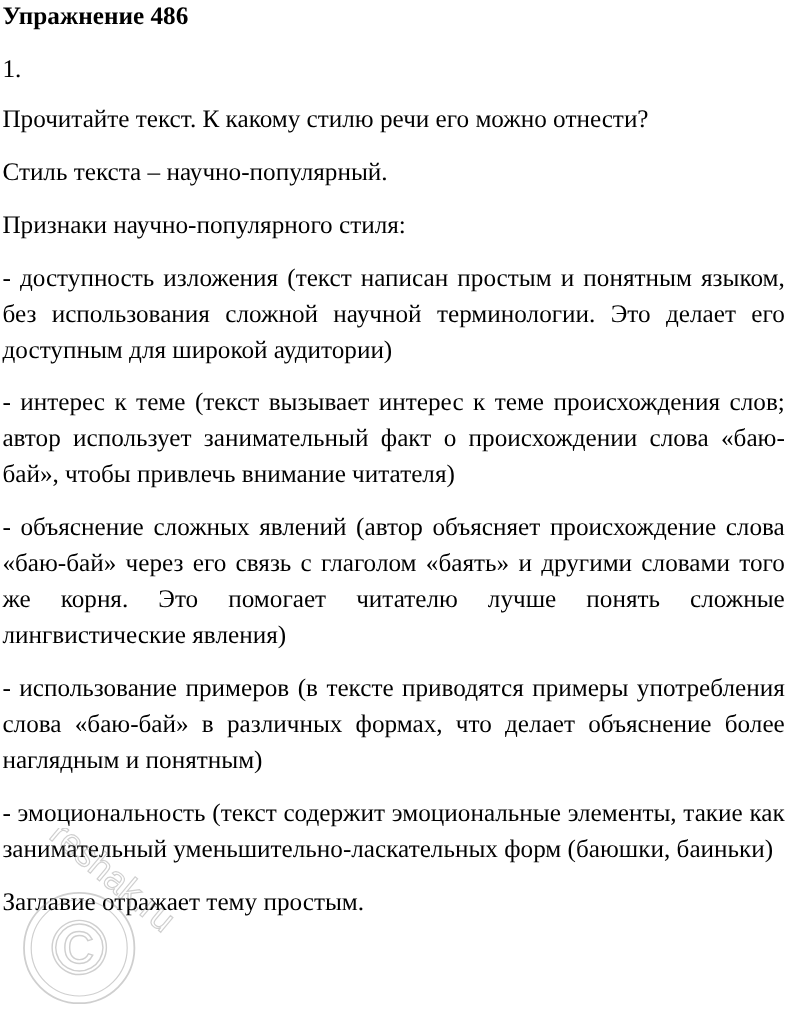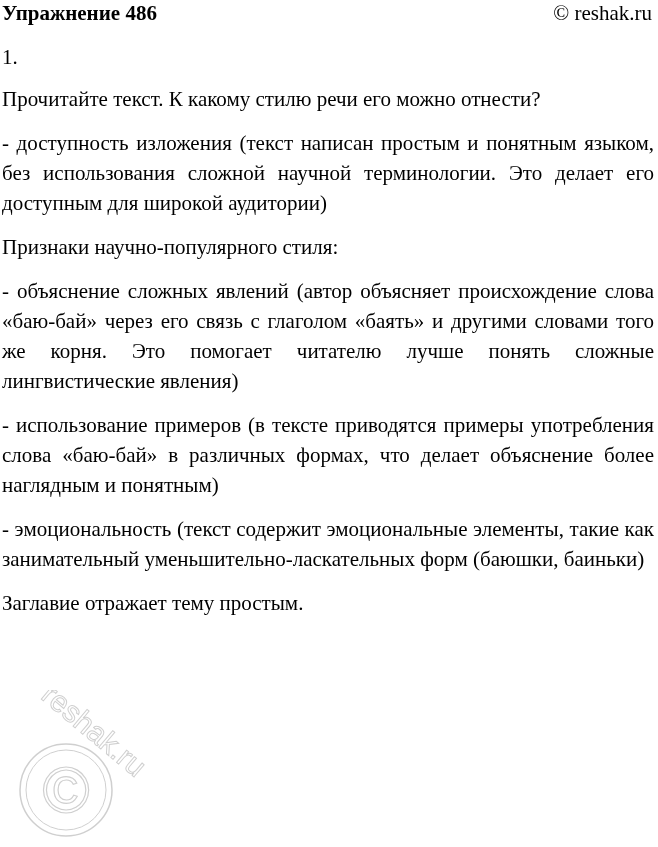--- a/index.html
+++ b/index.html
@@ -56,28 +56,29 @@
       height: 160px;
       pointer-events: none;
       opacity: 0.35;
     }
   </style>
 </head>
 <body>
 
 <div class="header">
   <span class="title">Упражнение 486</span>
-  <span class="source">© reshak.ru</span>
 </div>
 
 <div class="content">
   <p class="num">1.</p>
   <p class="italic">Прочитайте текст. К какому стилю речи его можно отнести?</p>
+  <p>Стиль текста – научно-популярный.</p>
+  <p>Признаки научно-популярного стиля:</p>
   <p>- доступность изложения (текст написан простым и понятным языком, без использования сложной научной терминологии. Это делает его доступным для широкой аудитории)</p>
-  <p>Признаки научно-популярного стиля:</p>
+  <p>- интерес к теме (текст вызывает интерес к теме происхождения слов; автор использует занимательный факт о происхождении слова «баю-бай», чтобы привлечь внимание читателя)</p>
   <p>- объяснение сложных явлений (автор объясняет происхождение слова «баю-бай» через его связь с глаголом «баять» и другими словами того же корня. Это помогает читателю лучше понять сложные лингвистические явления)</p>
   <p>- использование примеров (в тексте приводятся примеры употребления слова «баю-бай» в различных формах, что делает объяснение более наглядным и понятным)</p>
   <p>- эмоциональность (текст содержит эмоциональные элементы, такие как занимательный уменьшительно-ласкательных форм (баюшки, баиньки)</p>
   <p>Заглавие отражает тему простым.</p>
 </div>
 
 <svg class="watermark" viewBox="0 0 150 160" xmlns="http://www.w3.org/2000/svg">
   <circle cx="58" cy="100" r="46" fill="none" stroke="#777" stroke-width="1.5"></circle>
   <circle cx="58" cy="100" r="40" fill="none" stroke="#777" stroke-width="1"></circle>
   <text x="58" y="122" text-anchor="middle" font-family="Liberation Sans, sans-serif" font-size="64" fill="none" stroke="#777" stroke-width="1.2">©</text>

